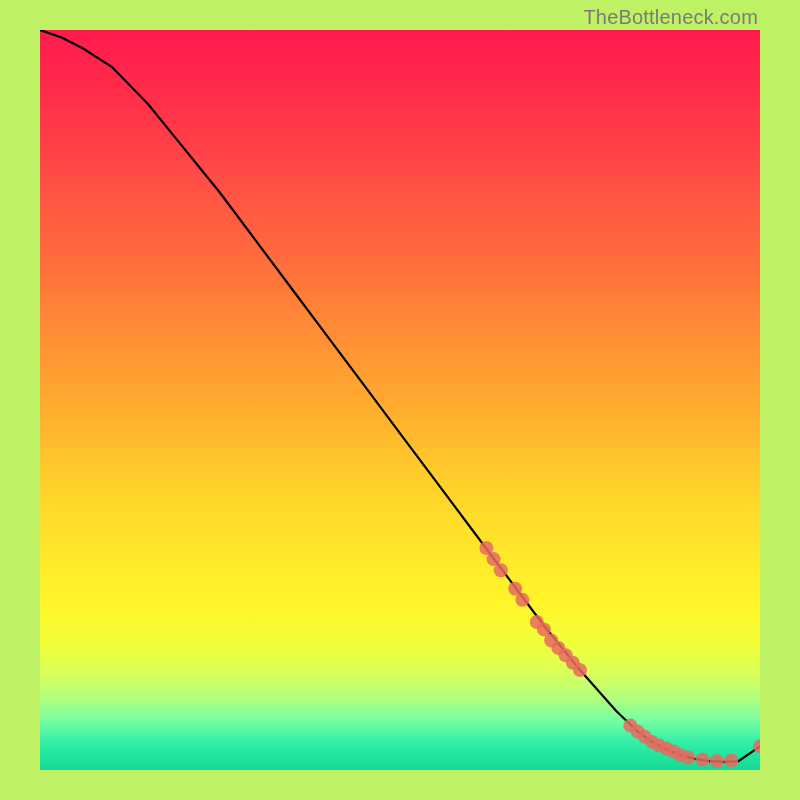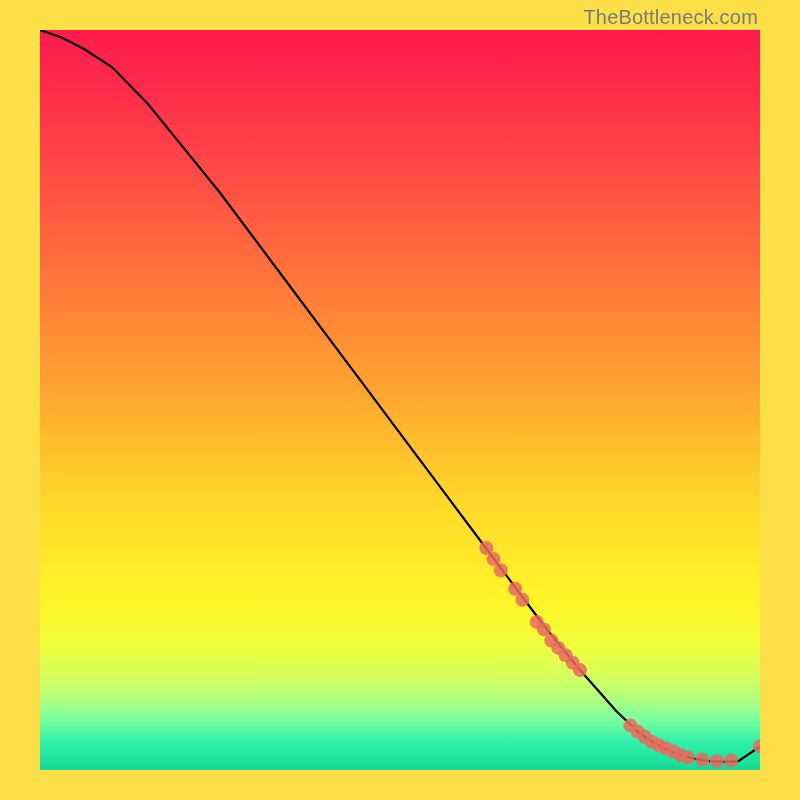--- a/index.html
+++ b/index.html
@@ -8,21 +8,21 @@
     width: 800px;
     height: 800px;
     background: #000;
     overflow: hidden;
     font-family: Arial, Helvetica, sans-serif;
   }
   .frame {
     position: relative;
     width: 800px;
     height: 800px;
-    background: #fde047;
+    background: #bef264;
   }
   .plot-area {
     position: absolute;
     left: 40px;
     top: 30px;
     width: 720px;
     height: 740px;
     overflow: hidden;
   }
   .gradient-bg {

